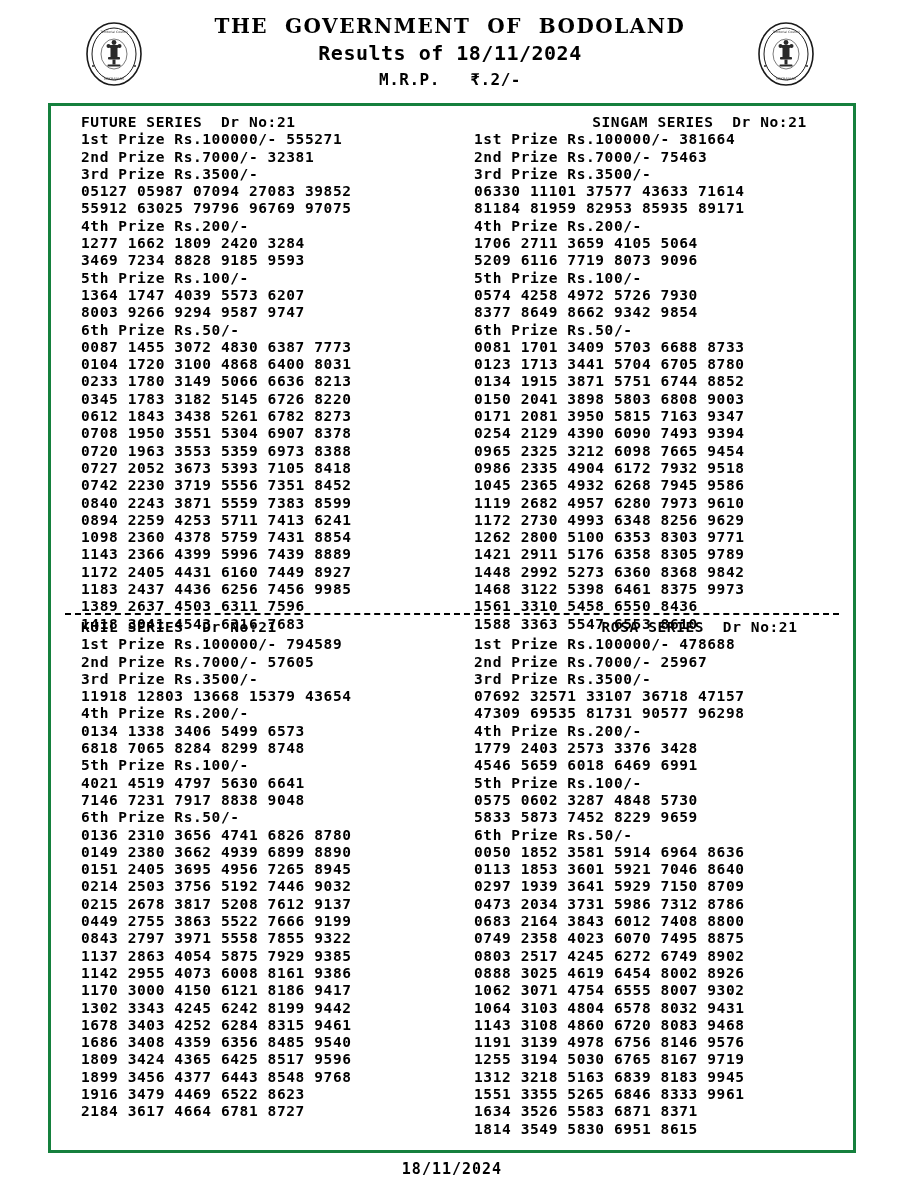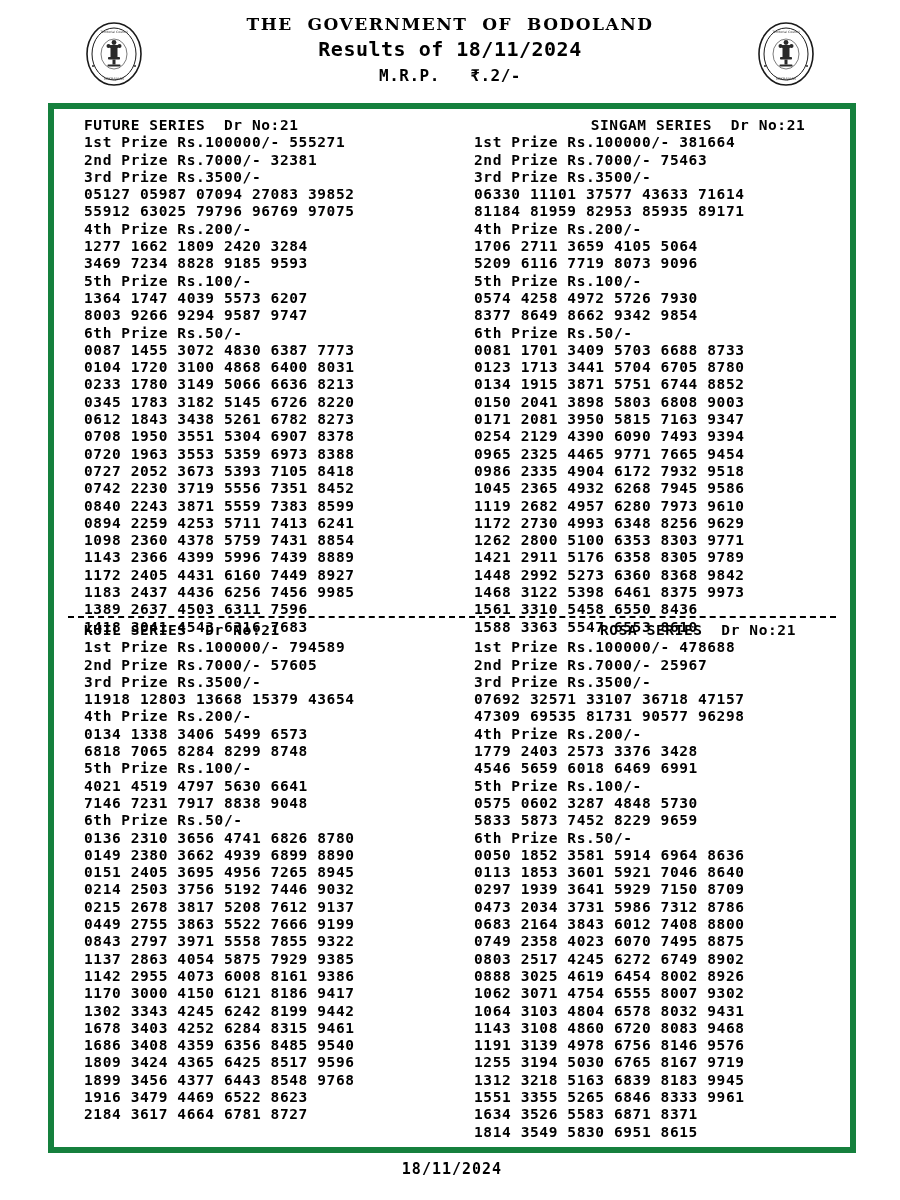--- a/index.html
+++ b/index.html
@@ -23,21 +23,21 @@
     height: 92px;
     padding-top: 14px;
     box-sizing: border-box;
   }
   .header-center {
     text-align: center;
   }
   .gov-title {
     font-family: "DejaVu Serif", "Liberation Serif", serif;
     font-weight: bold;
-    font-size: 17px;
+    font-size: 20px;
     letter-spacing: 1.5px;
     line-height: 1.25;
     white-space: pre;
   }
   .results-line {
     font-family: "DejaVu Sans Mono", "Liberation Mono", monospace;
     font-weight: bold;
     font-size: 20px;
     letter-spacing: 0.5px;
     line-height: 1.45;
@@ -62,21 +62,21 @@
   .emblem.left  { left: 78px; }
   .emblem.right { right: 78px; }
 
   
   .result-box {
     position: absolute;
     left: 48px;
     top: 103px;
     width: 808px;
     height: 1050px;
-    border: 6px solid #15803d;
+    border: 3px solid #15803d;
     box-sizing: border-box;
     padding: 8px 0 0 0;
     background: #fff;
   }
 
   .half {
     position: relative;
     height: 505px;
   }
   .half.bottom { height: 520px; }
@@ -249,21 +249,21 @@
         <div class="line">5th Prize Rs.100/-</div>
         <div class="line">0574 4258 4972 5726 7930</div>
         <div class="line">8377 8649 8662 9342 9854</div>
         <div class="line">6th Prize Rs.50/-</div>
         <div class="line">0081 1701 3409 5703 6688 8733</div>
         <div class="line">0123 1713 3441 5704 6705 8780</div>
         <div class="line">0134 1915 3871 5751 6744 8852</div>
         <div class="line">0150 2041 3898 5803 6808 9003</div>
         <div class="line">0171 2081 3950 5815 7163 9347</div>
         <div class="line">0254 2129 4390 6090 7493 9394</div>
-        <div class="line">0965 2325 4465 9771 7665 9454</div>
+        <div class="line">0965 2325 3212 6098 7665 9454</div>
         <div class="line">0986 2335 4904 6172 7932 9518</div>
         <div class="line">1045 2365 4932 6268 7945 9586</div>
         <div class="line">1119 2682 4957 6280 7973 9610</div>
         <div class="line">1172 2730 4993 6348 8256 9629</div>
         <div class="line">1262 2800 5100 6353 8303 9771</div>
         <div class="line">1421 2911 5176 6358 8305 9789</div>
         <div class="line">1448 2992 5273 6360 8368 9842</div>
         <div class="line">1468 3122 5398 6461 8375 9973</div>
         <div class="line">1561 3310 5458 6550 8436</div>
         <div class="line">1588 3363 5547 6553 8610</div>

